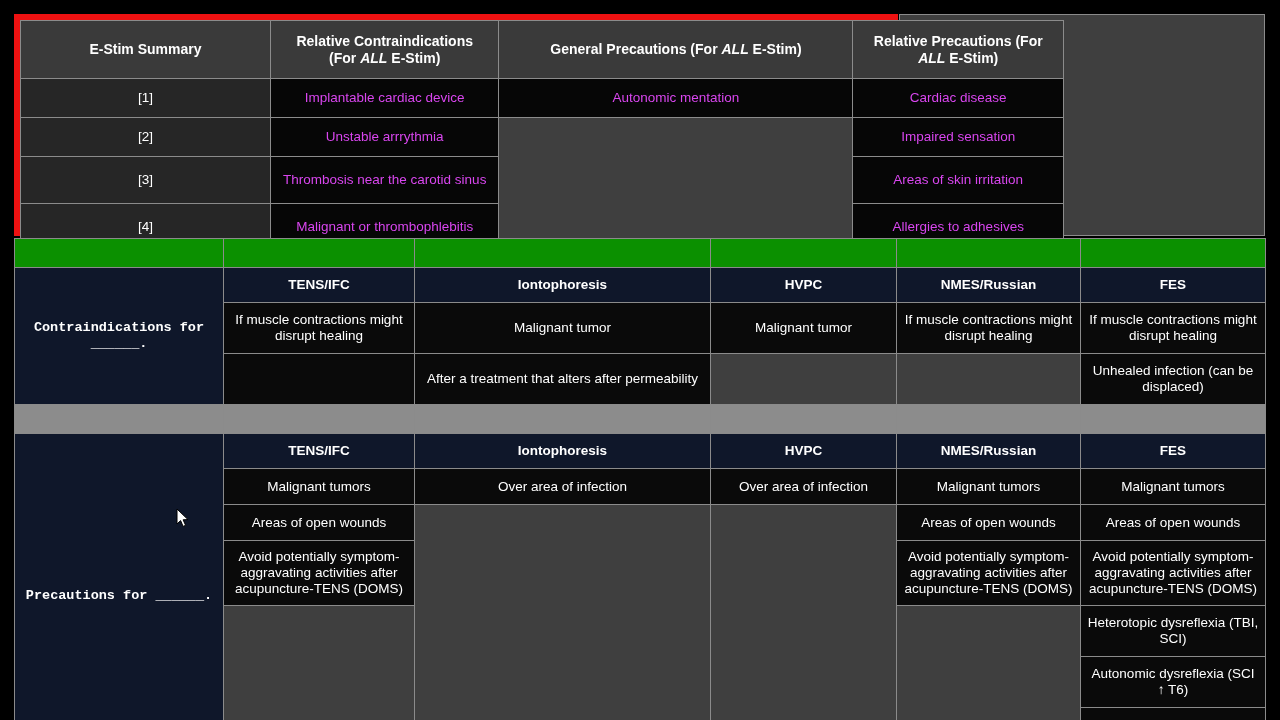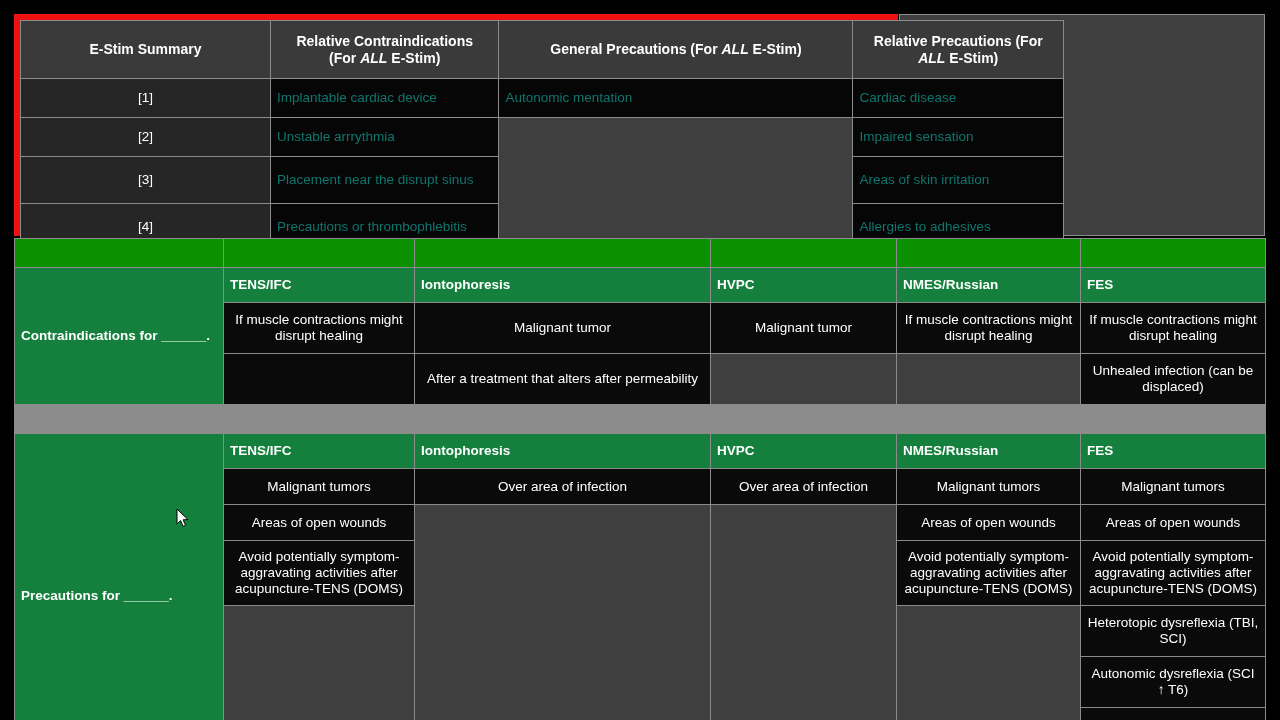--- a/index.html
+++ b/index.html
@@ -1,41 +1,41 @@
 <!DOCTYPE html>
 <html><head>
 <meta charset="utf-8">
 <style>
   html,body{margin:0;padding:0;background:#000;}
   body{width:1280px;height:720px;overflow:hidden;font-family:"Liberation Sans",sans-serif;}
   .stage{position:relative;width:1044px;height:720px;background:#000;}
   .lbl{background:#262626;color:#fff;}
-  .dark{background:#060606;color:#0f766e;text-align:left;}
+  .dark{background:#060606;color:#d946ef;text-align:center;}
   .empty{background:#3f3f3f;}
 
   
   .redwrap{position:absolute;left:14px;top:14px;width:884px;height:222px;
            border:6px solid #ee1111;box-sizing:border-box;background:#3f3f3f;}
   table.t{border-collapse:collapse;width:100%;table-layout:fixed;}
   .t td,.t th{border:1px solid #8b8b8b;vertical-align:middle;font-size:13.5px;}
   .toptbl{position:absolute;left:20px;top:20px;width:872px;height:210px;}
   .toptbl td{padding:5px 6px;line-height:1.2;}
   .toptbl .h{font-size:14px;font-weight:bold;background:#3a3a3a;color:#fff;text-align:center;}
 
   
   .rightfill{position:absolute;left:899px;top:14px;width:366px;height:222px;background:#3f3f3f;border:1px solid #8b8b8b;box-sizing:border-box;}
 
   
   .lower{position:absolute;left:14px;top:238px;width:1251px;height:448px;}
   .lower table{border-collapse:collapse;width:100%;table-layout:fixed;height:100%;}
   .lower td{border:1px solid #8b8b8b;font-size:13.5px;vertical-align:middle;padding:4px 6px;line-height:1.18;}
   .greenrow td{background:#0b9000;height:28px;padding:0;}
   .grayrow td{background:#8c8c8c;height:28px;padding:0;}
-  .subhdr td{background:#15803d;color:#fff;font-weight:bold;text-align:left;height:26px;font-size:13.5px;}
-  .sidelabel{background:#262626;color:#fff;font-weight:bold;text-align:center;font-size:13.5px;vertical-align:middle;}
+  .subhdr td{background:#0f172a;color:#fff;font-weight:bold;text-align:center;height:26px;font-size:13.5px;}
+  .sidelabel{background:#262626;color:#fff;font-weight:bold;text-align:center;font-size:13.5px;vertical-align:middle;font-family:Liberation Mono, monospace;}
   .v td{background:#0a0a0a;color:#fff;text-align:center;}
   .blank{background:#3f3f3f !important;}
 
   .cursor{position:absolute;left:176px;top:508px;width:14px;height:20px;pointer-events:none;}
 </style>
 </head>
 <body>
 
 <div class="stage">
 
@@ -66,27 +66,27 @@
 
     <tr>
       <td class="lbl" style="text-align:center;height:28px">[2]</td>
       <td class="dark">Unstable arrrythmia</td>
       <td class="empty" rowspan="4"></td>
       <td class="dark">Impaired sensation</td>
     </tr>
 
     <tr>
       <td class="lbl" style="text-align:center;height:36px">[3]</td>
-      <td class="dark">Placement near the disrupt sinus</td>
+      <td class="dark">Thrombosis near the carotid sinus</td>
       <td class="dark">Areas of skin irritation</td>
     </tr>
 
     <tr>
       <td class="lbl" style="text-align:center;height:36px">[4]</td>
-      <td class="dark">Precautions or thrombophlebitis</td>
+      <td class="dark">Malignant or thrombophlebitis</td>
       <td class="dark">Allergies to adhesives</td>
     </tr>
 
     <tr>
       <td class="lbl" style="text-align:center;height:28px">[5]</td>
       <td class="dark">Pregnancy</td>
       <td class="empty"></td>
     </tr>
   </tbody>
     </table>

